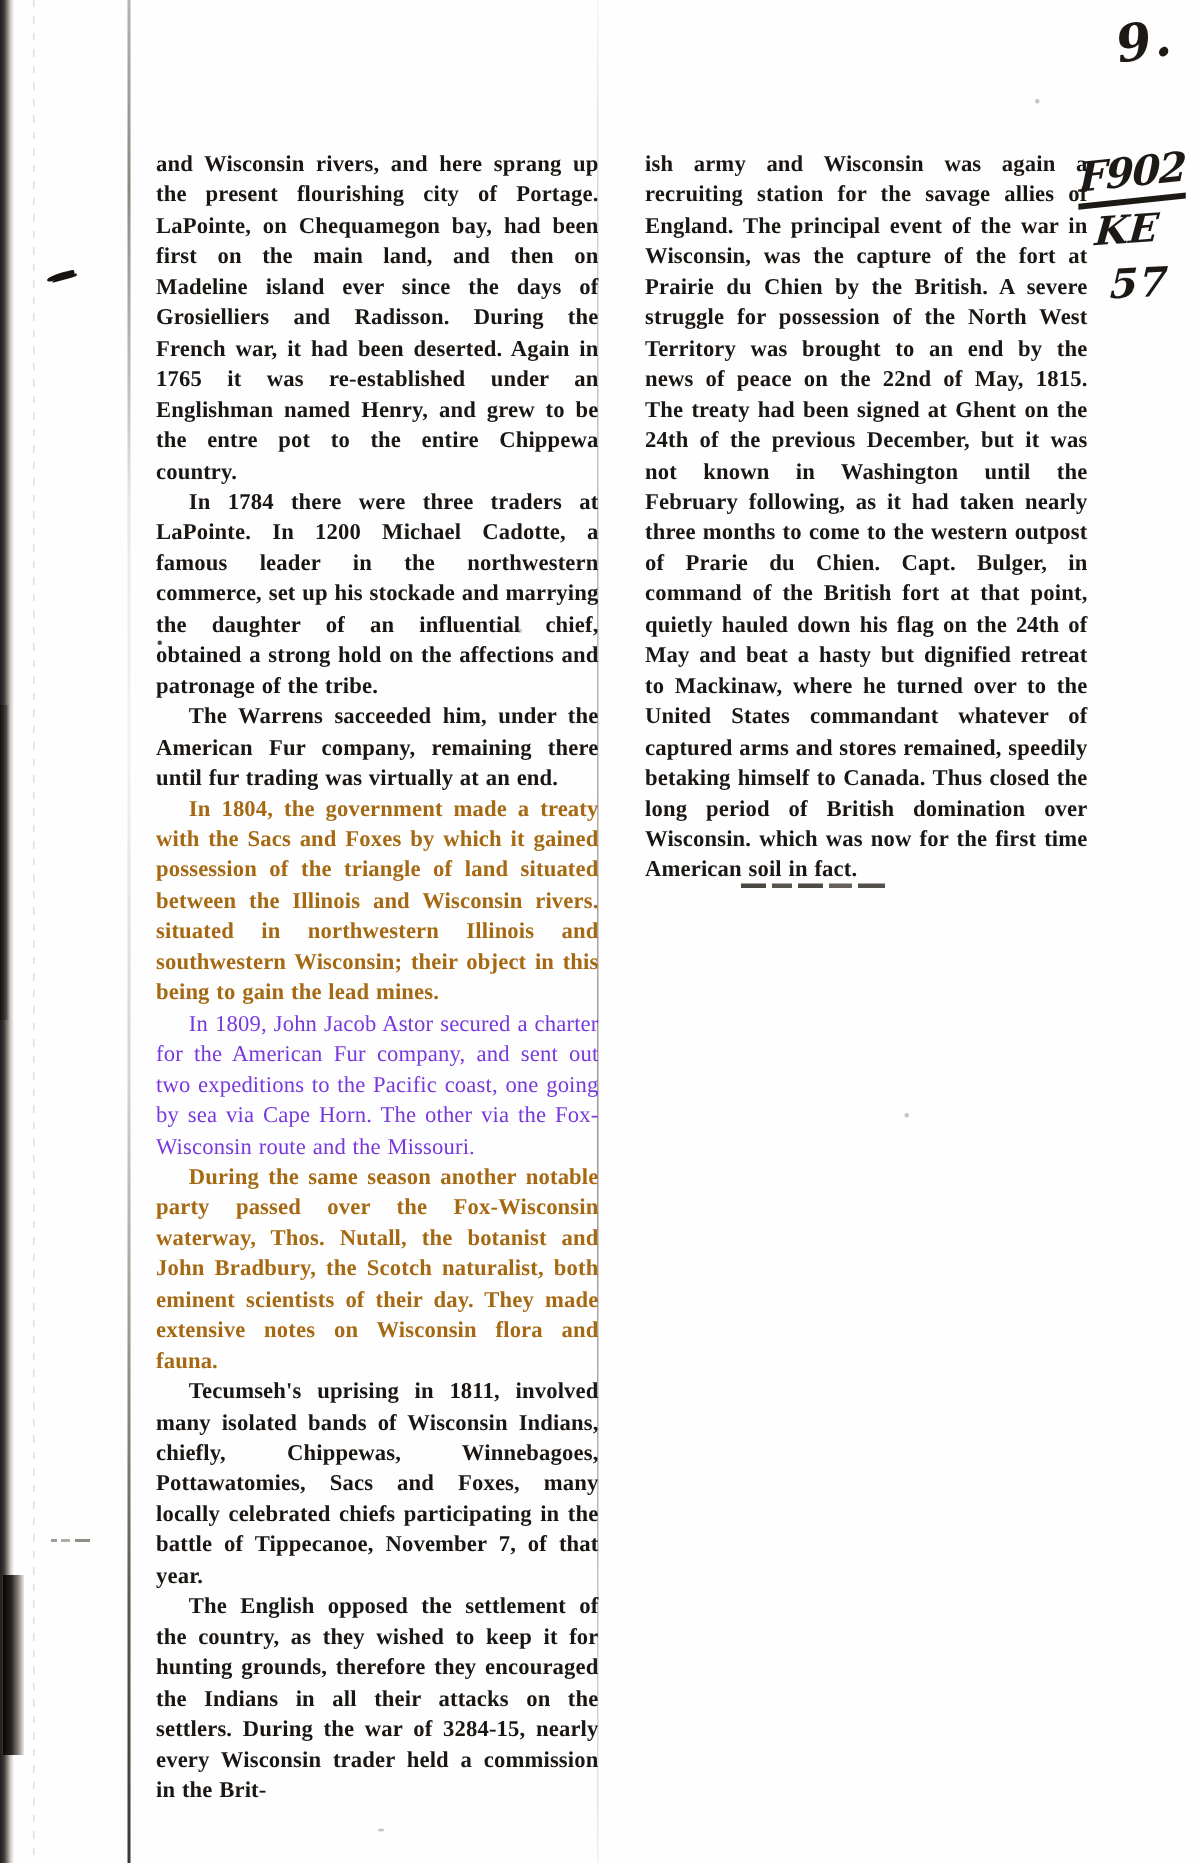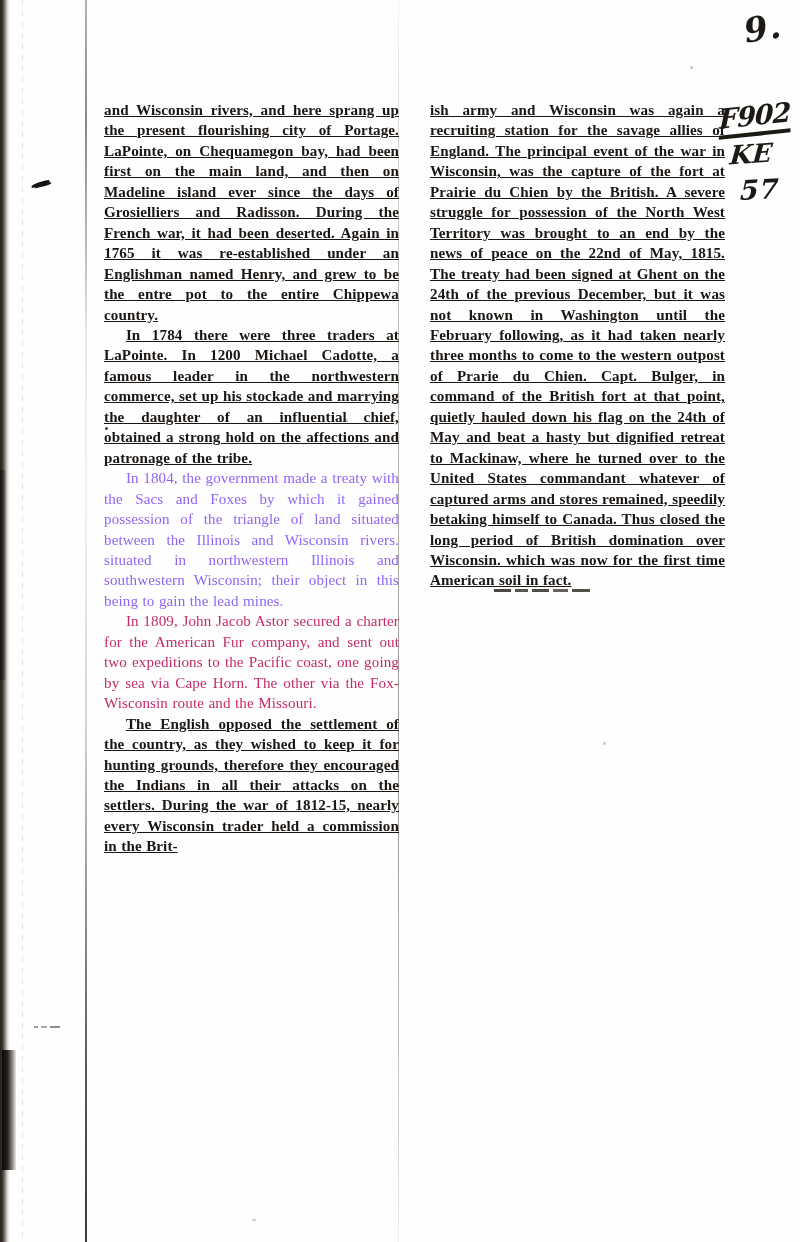--- a/index.html
+++ b/index.html
@@ -91,23 +91,23 @@
   }
   #col-left  { left: 104px; }
   #col-right { left: 430px; }
 
   .column p {
     margin: 0;
   }
   .column p + p {
     text-indent: 1.45em;
   }
-  .ink-normal { color: #1a1613; font-weight: 600; text-decoration: underline; }
-  .ink-faded  { color: #8b5cf6; font-weight: 400; opacity: .95; }
-  .ink-veryfaded { color: #be185d; font-weight: 500; opacity: .92; }
+  .ink-normal { color: #1a1613; font-weight: 600; }
+  .ink-faded  { color: #a16207; font-weight: 700; opacity: .95; }
+  .ink-veryfaded { color: #6d28d9; font-weight: 500; opacity: .92; }
 
   
   .end-rule {
     position: absolute;
     left: 494px;
     top: 589px;
     width: 96px;
     height: 3px;
     background: repeating-linear-gradient(to right,
       #2a2621 0 17px, #ffffff 17px 21px,
@@ -202,23 +202,26 @@
 
   <div class="speck" style="left:168px;top:131px;width:3px;height:3px;"></div>
   <div class="speck" style="left:345px;top:419px;width:3px;height:3px;"></div>
   <div class="speck" style="left:690px;top:66px;width:3px;height:3px;"></div>
   <div class="speck" style="left:252px;top:1219px;width:4px;height:2px;"></div>
   <div class="speck" style="left:603px;top:742px;width:3px;height:3px;"></div>
 
   <div class="column" id="col-left">
     <p class="ink-normal">and Wisconsin rivers, and here sprang up the present flourishing city of Portage.   LaPointe, on Chequamegon bay, had been first on the main land, and then on Madeline island ever since the days of Grosielliers and Radisson. During the French war, it had been deserted.   Again in 1765 it was re-established under an Englishman named Henry, and grew to be the entre pot to the entire Chippewa country.</p>
     <p class="ink-normal">In 1784 there were three traders at LaPointe.   In 1200 Michael Cadotte, a famous leader in the northwestern commerce, set up his stockade and marrying the daughter of an influential chief, obtained a strong hold on the affections and patronage of the tribe.</p>
+    <p class="ink-normal">The Warrens sacceeded him, under the American Fur company, remaining there until fur trading was virtually at an end.</p>
     <p class="ink-faded">In 1804, the government made a treaty with the Sacs and Foxes by which it gained possession of the triangle of land situated between the Illinois and Wisconsin rivers. situated in northwestern Illinois and southwestern Wisconsin; their object in this being to gain the lead mines.</p>
     <p class="ink-veryfaded">In 1809, John Jacob Astor secured a charter for the American Fur company, and sent out two expeditions to the Pacific coast, one going by sea via Cape Horn.   The other via the Fox-Wisconsin route and the Missouri.</p>
-    <p class="ink-normal">The English opposed the settlement of the country, as they wished to keep it for hunting grounds, therefore they encouraged the Indians in all their attacks on the settlers.   During the war of 1812-15, nearly every Wisconsin trader held a commission in  the Brit-</p>
+    <p class="ink-faded">During the same season another notable party passed over the Fox-Wisconsin waterway, Thos. Nutall, the botanist and John Bradbury, the Scotch naturalist, both eminent scientists of their day.   They made extensive notes on Wisconsin flora and fauna.</p>
+    <p class="ink-normal">Tecumseh's uprising in 1811, involved many isolated bands of Wisconsin Indians, chiefly, Chippewas, Winnebagoes, Pottawatomies, Sacs and Foxes, many locally celebrated chiefs participating in the battle of Tippecanoe, November 7, of that year.</p>
+    <p class="ink-normal">The English opposed the settlement of the country, as they wished to keep it for hunting grounds, therefore they encouraged the Indians in all their attacks on the settlers.   During the war of 3284-15, nearly every Wisconsin trader held a commission in  the Brit-</p>
   </div>
 
   <div class="column" id="col-right">
     <p class="ink-normal">ish army and Wisconsin was again a recruiting station for the savage allies of England.   The principal event of the war in Wisconsin, was the capture of the fort at Prairie du Chien by the British.   A severe struggle for possession of the North West Territory was brought to an end by the news of peace on the 22nd of May, 1815.   The treaty had been signed at Ghent on the 24th of the previous December, but it was not known in Washington until the February following, as it had taken nearly three months to come to the western outpost of Prarie du Chien. Capt. Bulger, in command of the British fort at that point, quietly hauled down his flag on the 24th of May and beat a hasty but dignified retreat to Mackinaw, where he turned over to the United States commandant whatever of captured arms and stores remained, speedily betaking himself to Canada.   Thus closed the long period of British domination over Wisconsin. which was now for the first time American soil in fact.</p>
   </div>
 
   <div class="end-rule"></div>
 
   <div class="hand" id="hand-page-number">9.</div>
 

